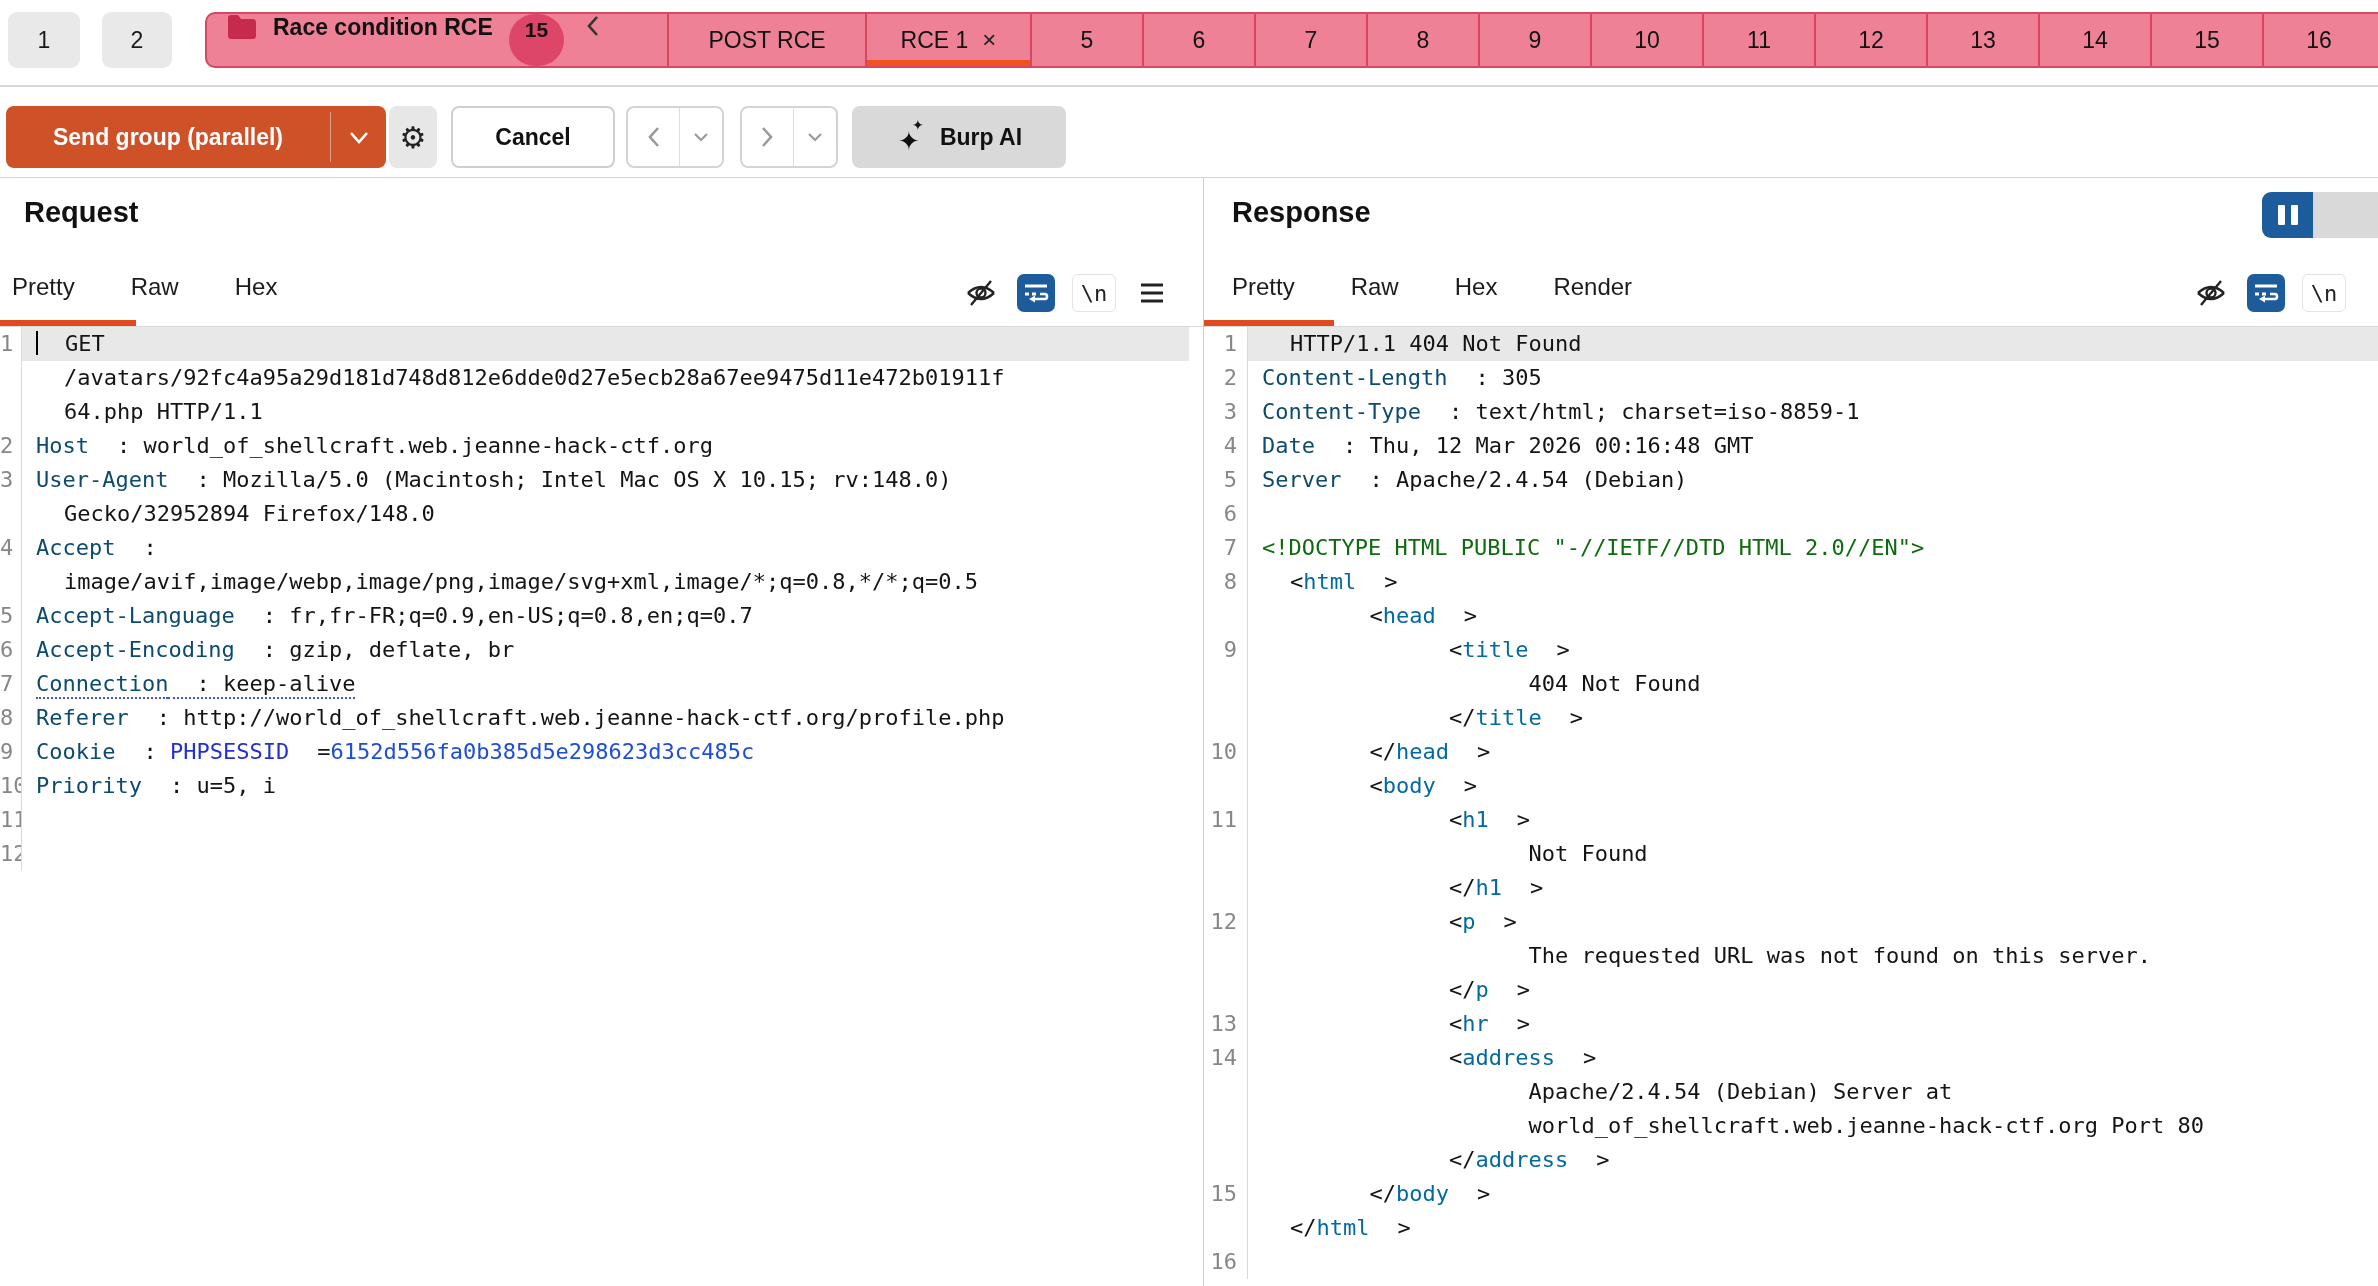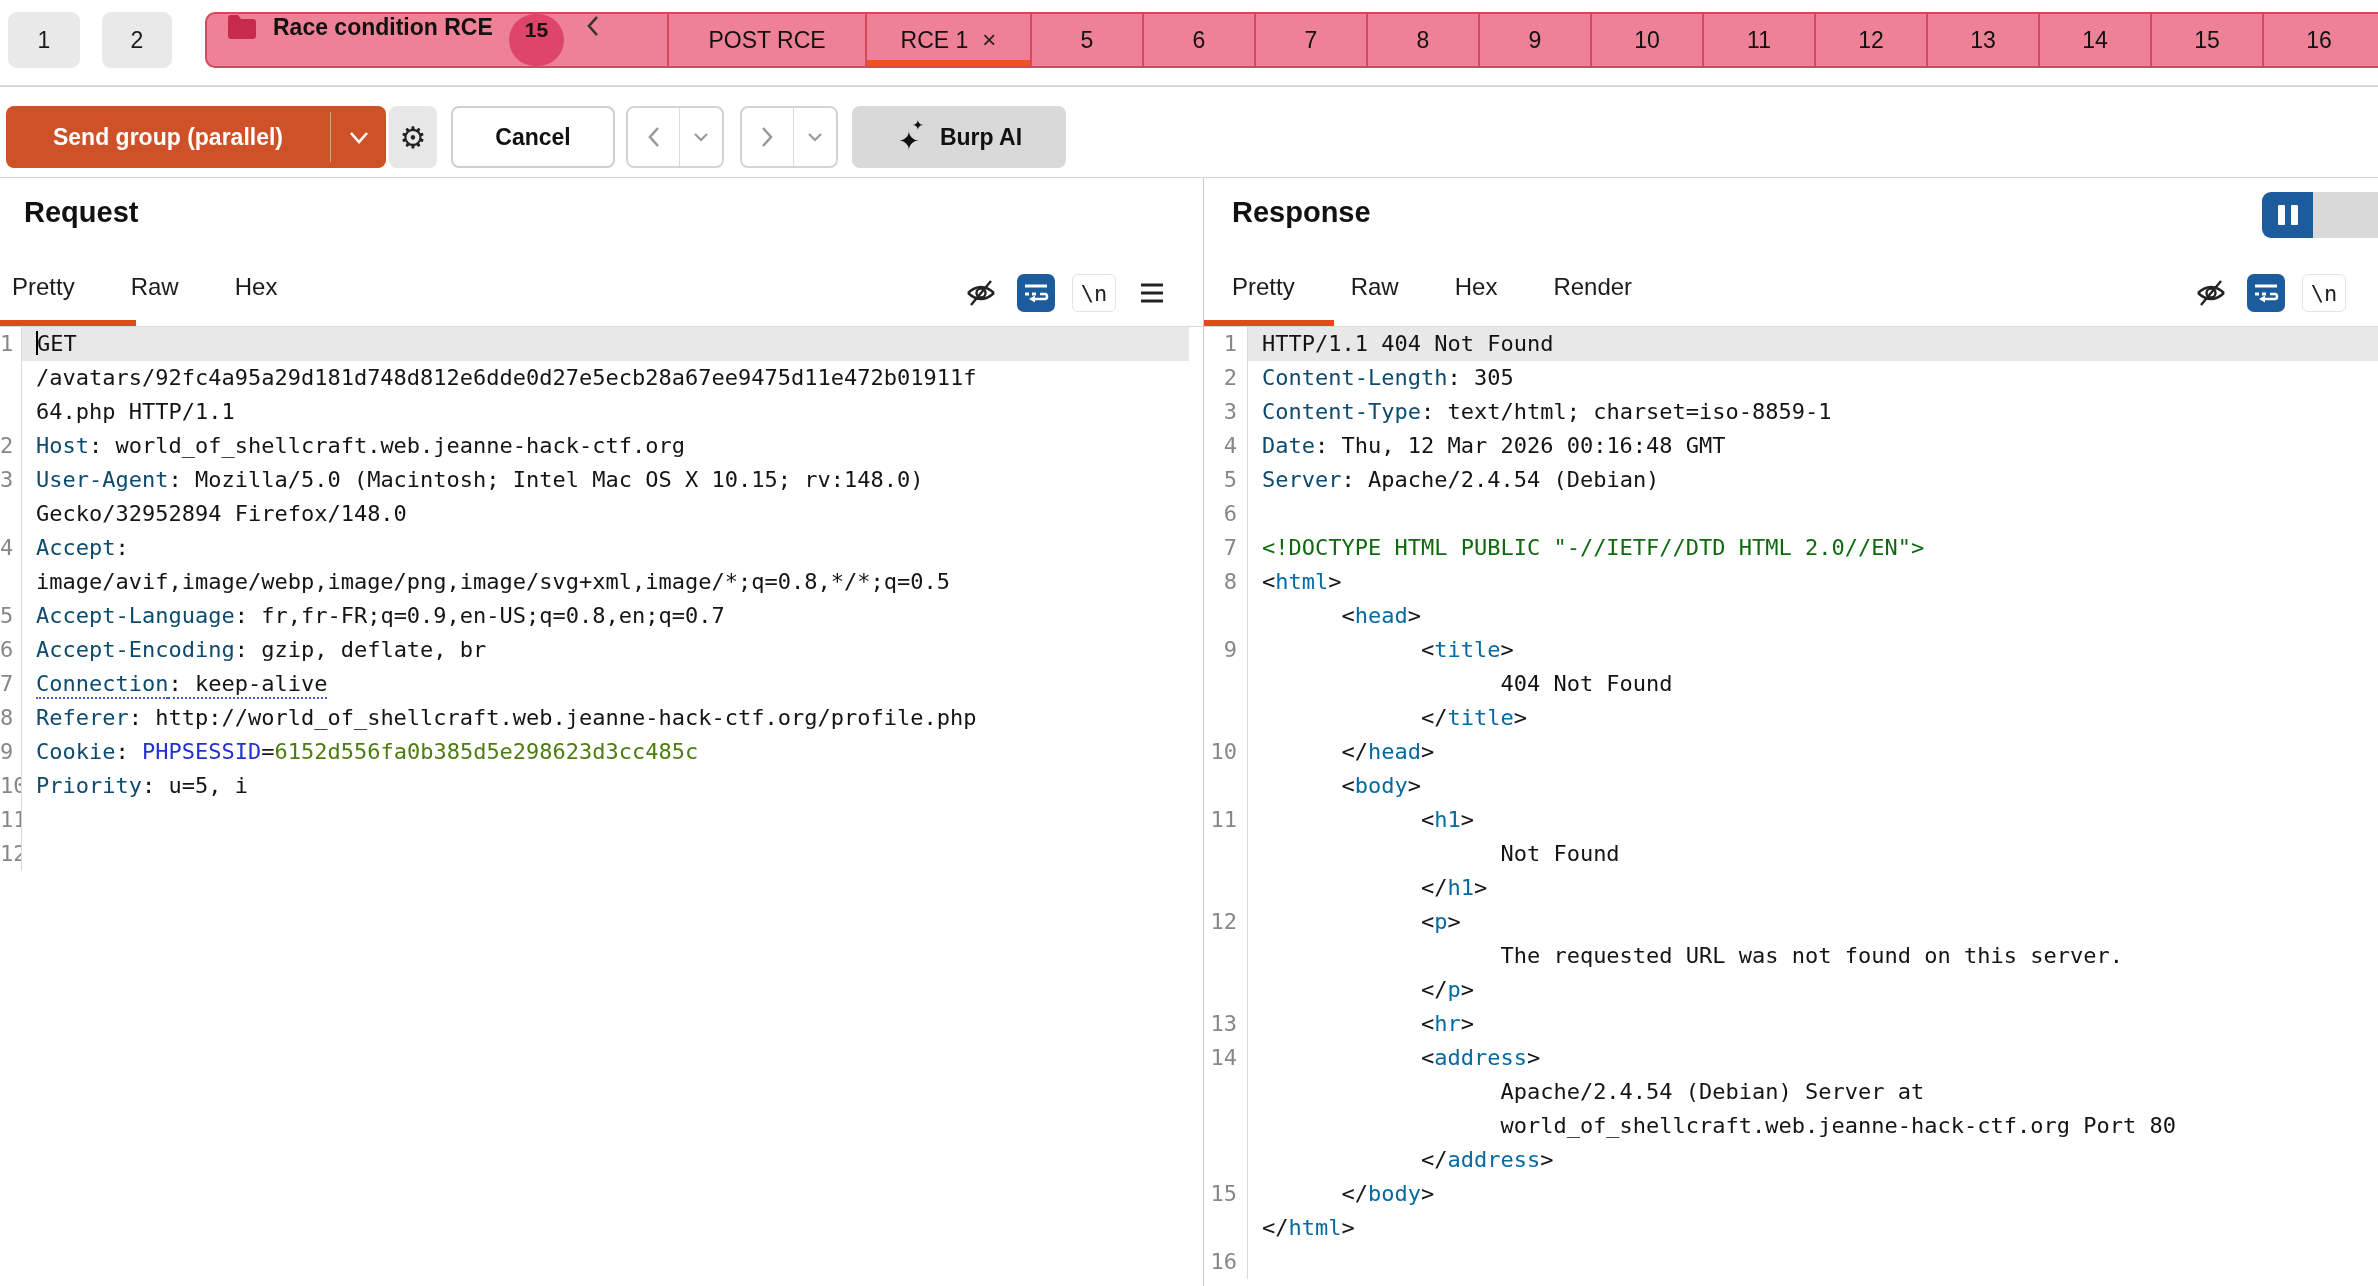--- a/index.html
+++ b/index.html
@@ -83,23 +83,23 @@
   .code-row { display:flex; height:34px; line-height:34px; }
   .gutter { flex:0 0 auto; text-align:right; overflow:hidden; color:#878787;
             border-right:1px solid #d9d9d9; }
   .panel.request .gutter { width:22px; padding-right:8px; }
   .panel.response .gutter { width:44px; padding-right:10px; }
   .code-text { flex:1; white-space:pre; padding-left:14px; color:#141414; }
   .panel.request .code-text { margin-right:14px; }
   .code-row.hl .code-text { background:#e8e8e8; }
   .caret { display:inline-block; width:2px; height:24px; background:#000; vertical-align:-4px; margin-right:-1px; }
   .s-h { color:#0c4a6e; }
-  .s-v { color:#141414; }
+  .s-v { color:#141414;padding-left:28px; }
   .s-b { color:#2230cf; }
-  .s-r { color:#4d7c0f; }
+  .s-r { color:#1d4ed8; }
   .s-g { color:#0e6a0e; }
   .s-m { color:#0369a1; }
   .s-u { border-bottom:2px dotted #4553d6; padding-bottom:1px; }
 
   svg { display:block; }
 </style>
 </head>
 <body>
 
 <div class="tabbar">

